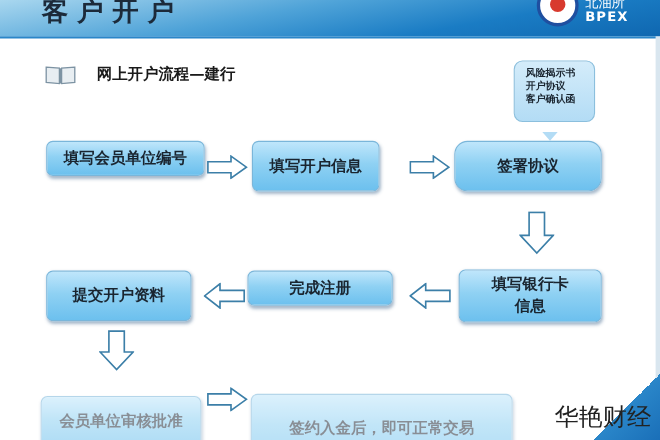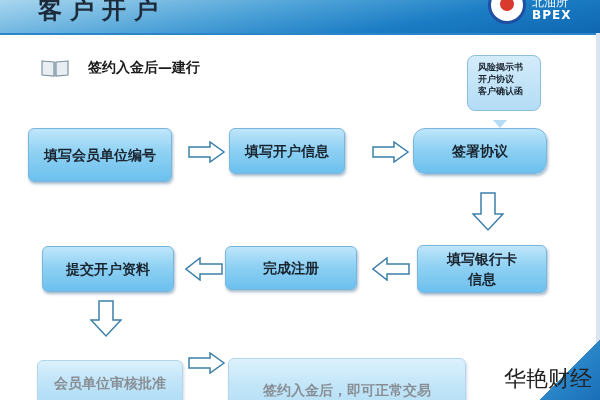--- a/index.html
+++ b/index.html
@@ -72,45 +72,45 @@
     <div class="en">BPEX</div>
   </div>
 </div>
 
 <div class="subtitle-row">
   <svg class="book-icon" viewBox="0 0 30 20">
     <path d="M2 3 L14 4 L14 18 L2 17 Z" fill="#e8eef2" stroke="#7d93a3" stroke-width="1.2"></path>
     <path d="M28 3 L16 4 L16 18 L28 17 Z" fill="#e8eef2" stroke="#7d93a3" stroke-width="1.2"></path>
     <line x1="15" y1="4" x2="15" y2="18" stroke="#7d93a3" stroke-width="1"></line>
   </svg>
-  <div class="subtitle">签约入金后—建行</div>
+  <div class="subtitle">网上开户流程—建行</div>
 </div>
 
 <div class="callout">
   <div>风险揭示书</div>
   <div>开户协议</div>
   <div>客户确认函</div>
 </div>
 <div class="callout-tail"></div>
 
-<div class="box" style="left:28px;top:128px;width:144px;height:54px;justify-content:center;">
+<div class="box" style="left:42px;top:128px;width:144px;height:32px;justify-content:center;">
   <span>填写会员单位编号</span>
 </div>
 <div class="box" style="left:229px;top:128px;width:116px;height:46px;">
   <span>填写开户信息</span>
 </div>
 <div class="box" style="left:413px;top:128px;width:134px;height:46px;border-radius:12px;">
   <span>签署协议</span>
 </div>
 
 <div class="box" style="left:417px;top:245px;width:130px;height:48px;flex-direction:column;">
   <span>填写银行卡</span>
   <span>信息</span>
 </div>
-<div class="box" style="left:225px;top:246px;width:132px;height:44px;">
+<div class="box" style="left:225px;top:246px;width:132px;height:32px;">
   <span>完成注册</span>
 </div>
 <div class="box" style="left:42px;top:246px;width:132px;height:46px;">
   <span>提交开户资料</span>
 </div>
 
 <div class="box faded" style="left:37px;top:342px;width:146px;height:46px;">
   <span>会员单位审核批准</span>
 </div>
 <div class="box faded" style="left:228px;top:340px;width:238px;height:64px;">

